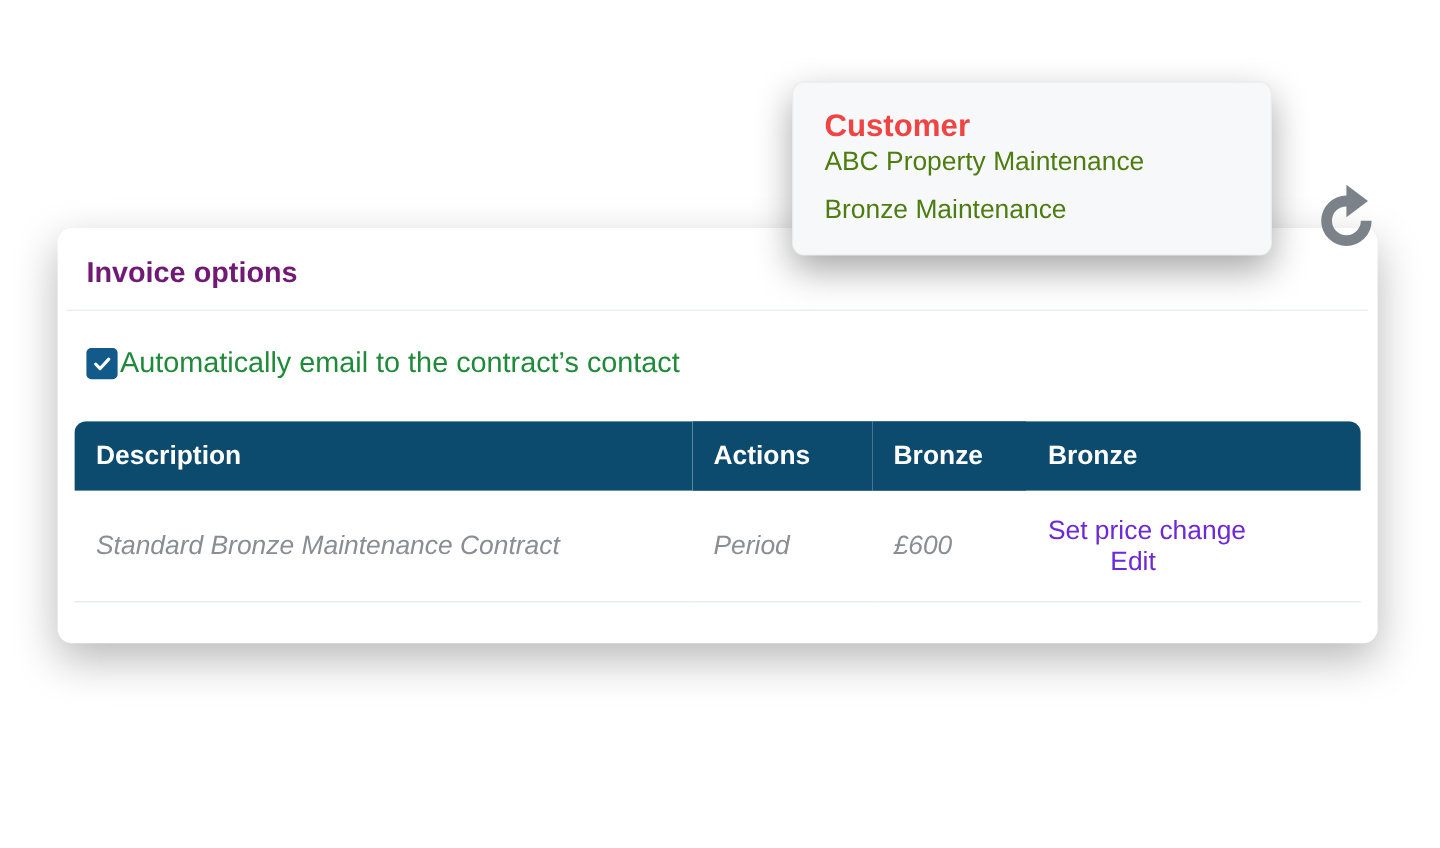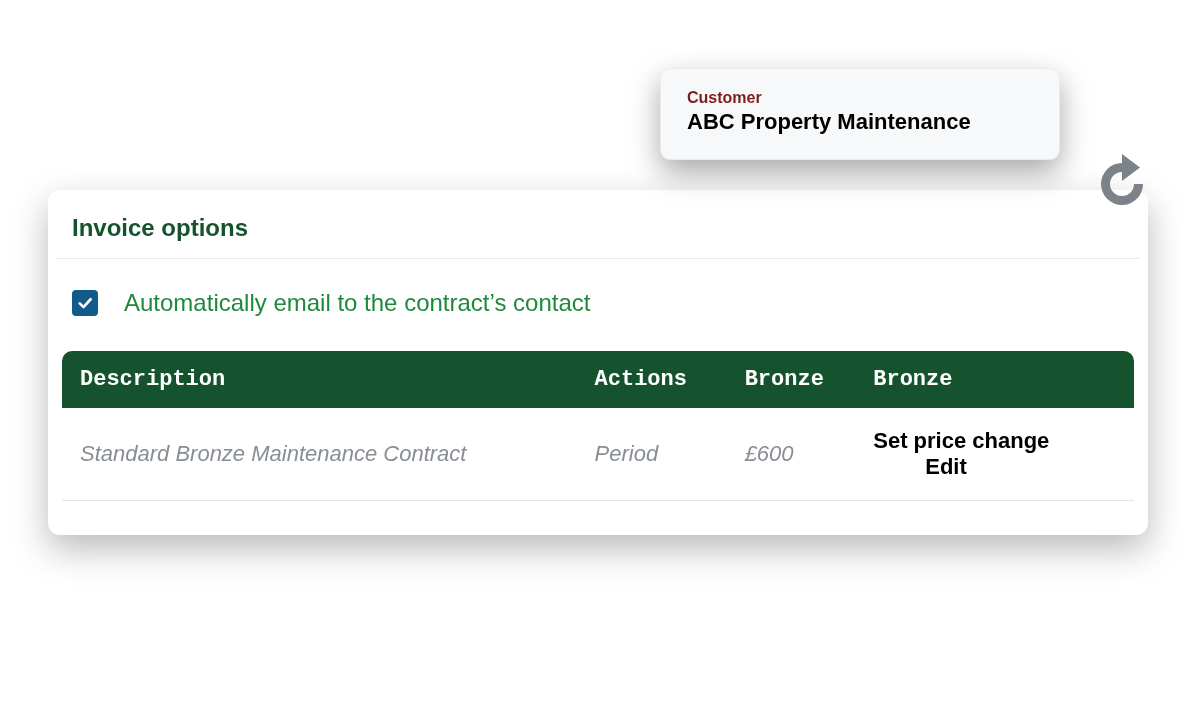--- a/index.html
+++ b/index.html
@@ -16,32 +16,32 @@
       top: 190px;
       width: 1100px;
       background: #ffffff;
       border-radius: 12px;
       box-shadow: 0 14px 36px rgba(0,0,0,0.28);
       padding: 18px 0 34px;
     }
     .panel-title {
       font-size: 24px;
       font-weight: 600;
-      color: #14532d;
+      color: #701a75;
       padding: 6px 24px 16px;
     }
     .panel-divider {
       height: 1px;
       background: #e6e8eb;
       margin: 0 8px 0;
     }
     .option-row {
       display: flex;
       align-items: center;
-      gap: 26px;
+      gap: 2px;
       padding: 30px 24px 34px;
       text-align: center;
     }
     .checkbox {
       width: 26px;
       height: 26px;
       background: #115a8a;
       border-radius: 4px;
       display: flex;
       align-items: center;
@@ -49,69 +49,69 @@
       cursor: pointer;
     }
     .checkbox svg { width: 18px; height: 18px; }
     .option-label {
       font-size: 24px;
       color: #1f8a3a;
       font-weight: 400;
     }
     .table-wrap { padding: 0 14px; }
     .table { width: 100%; border-collapse: collapse; }
-    .thead-row { background: #14532d; font-family: Liberation Mono, monospace; }
+    .thead-row { background: #0c4a6e; }
     .thead-cell {
       text-align: left;
       color: #ffffff;
       font-size: 22px;
       font-weight: 700;
       padding: 16px 18px;
     }
     .thead-cell:first-child { border-top-left-radius: 10px; }
     .thead-cell:last-child  { border-top-right-radius: 10px; }
     .tbody-row { border-bottom: 1px solid #e4e7ea; }
     .tbody-cell {
       padding: 8px 18px;
       font-size: 22px;
       color: #888e94;
       white-space: nowrap;
       font-style: italic;
     }
     .actions-cell { padding: 20px 18px; }
     .action-link {
-      color: #000000;
+      color: #6d28d9;
       font-size: 22px;
-      font-weight: 700;
+      font-weight: 400;
       cursor: pointer;
       text-decoration: none;
     }
     .action-link + .action-link { margin-left: 52px; }
 
     .info-popover {
       position: absolute;
       left: 660px;
       top: 68px;
       width: 400px;
       background: #f7f8f9;
       border: 1px solid #ececec;
       border-radius: 10px;
       box-shadow: 0 12px 30px rgba(0,0,0,0.35);
       padding: 20px 26px 24px;
     }
     .info-label {
-      font-size: 16px;
+      font-size: 26px;
       font-weight: 700;
-      color: #7f1d1d;
+      color: #ef4444;
       margin-bottom: 2px;
     }
     .info-value {
       font-size: 22px;
-      color: #000000;
-      font-weight: 700;
+      color: #4d7c0f;
+      font-weight: 400;
       margin-bottom: 14px;
     }
     .info-value:last-child { margin-bottom: 0; }
 
     .refresh-icon {
       position: absolute;
       left: 1086px;
       top: 148px;
       width: 72px;
       height: 72px;
@@ -157,19 +157,20 @@
           </td>
         </tr>
       </tbody>
     </table>
   </div>
 </div>
 
 <div class="info-popover">
   <div class="info-label">Customer</div>
   <div class="info-value">ABC Property Maintenance</div>
+  <div class="info-value">Bronze Maintenance</div>
 </div>
 
 <div class="refresh-icon">
   <svg viewBox="0 0 24 24">
     <path fill="currentColor" d="M12 5 A7 7 0 1 0 19 12 L16 12 A4 4 0 1 1 12 8 L12 11 L18 6.5 L12 2 Z"></path>
   </svg>
 </div>
 
 </body></html>

